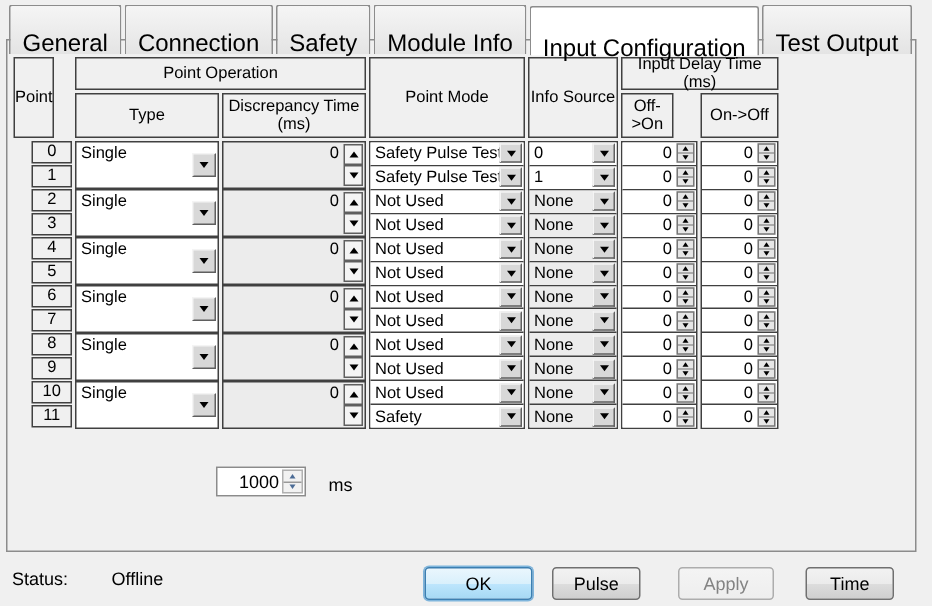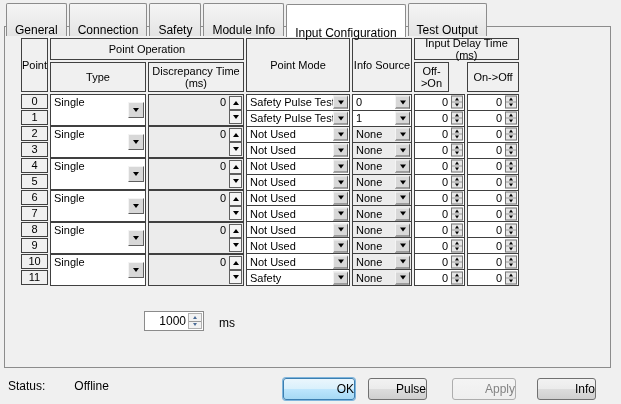--- a/index.html
+++ b/index.html
@@ -7,41 +7,41 @@
   body {
     position: relative;
     background: #f0f0f0;
     font-family: "Liberation Sans", sans-serif;
     color: #000;
     overflow: hidden;
   }
   
   .tabstrip { position:absolute; left:6px; top:3px; display:flex; align-items:flex-end; z-index:3; }
   .tab {
-    height:21px; line-height:20px; padding:16px 8px; font-size:12px;
+    height:21px; line-height:20px; padding:16px 8px; font-size:16px;
     background:linear-gradient(#f5f5f5,#e4e4e4);
     border:1px solid #8c8c8c; border-bottom:none;
     border-radius:2px 2px 0 0; margin-right:2px; white-space:nowrap;
   }
   .tab.active {
     height:25px; line-height:24px; background:#fff; margin-bottom:-1px;
     position:relative; z-index:4;
   }
   
   .page {
     position:absolute; left:4px; top:26px; width:607px; height:342px;
     border:1px solid #8c8c8c; background:#f0f0f0; z-index:1;
   }
   .hbox, .pbox {
     position:absolute; border:1px solid #404040; background:#f0f0f0;
     display:flex; align-items:center; justify-content:center; text-align:center;
     font-size:11px; line-height:12px;
   }
   
-  .h-point   { left:16px;  top:11px; width:27px;  height:54px; }
+  .h-point   { left:4px;  top:11px; width:27px;  height:54px; }
   .h-pointop { left:45px;  top:11px; width:194px; height:22px; }
   .h-type    { left:45px;  top:35px; width:96px;  height:30px; }
   .h-disc    { left:143px; top:35px; width:96px;  height:30px; }
   .h-mode    { left:241px; top:11px; width:104px; height:54px; }
   .h-tsrc    { left:347px; top:11px; width:60px;  height:54px; }
   .h-delay   { left:409px; top:11px; width:105px; height:22px; }
   .h-offon   { left:409px; top:35px; width:35px;  height:30px; }
   .h-onoff   { left:462px; top:35px; width:52px;  height:30px;text-align:right; }
   
   .dcol { position:absolute; top:67px; }
@@ -116,21 +116,21 @@
   .latch-input .tri.sm-down { border-top-color:#4c6c96; }
   .latch-unit { position:absolute; left:214px; top:286px; font-size:12px; line-height:20px; }
   
   .statusbar { position:absolute; left:8px; top:379px; font-size:12px; display:flex;gap:16px; }
   .statusbar .sv { margin-left:13px; }
   .btn {
     position:absolute; top:378px; height:22px; font-size:12px;
     font-family:"Liberation Sans",sans-serif;
     border:1px solid #707070; border-radius:3px;
     background:linear-gradient(#f2f2f2 0%, #ebebeb 50%, #dddddd 50%, #cfcfcf 100%);
-    text-align:right; line-height:20px;
+    text-align:center; line-height:20px;
   }
   .btn-ok {
     left:283px; width:72px;
     border:1px solid #3c7fb1;
     box-shadow:0 0 0 1px #7fb5dc;
     background:linear-gradient(#eaf6fd 0%, #d9f0fc 50%, #bee6fd 50%, #a6d9f4 100%);
   }
   .btn-cancel { left:368px; width:59px; }
   .btn-apply  { left:452px; width:64px; border-color:#adadad; color:#838383;
     background:linear-gradient(#f4f4f4,#eeeeee); }
@@ -708,13 +708,13 @@
 </div>
 
 <div class="statusbar">
   <span>Status:</span>
   <span class="sv">Offline</span>
 </div>
 
 <div class="btn btn-ok">OK</div>
 <div class="btn btn-cancel">Pulse</div>
 <div class="btn btn-apply">Apply</div>
-<div class="btn btn-help">Info</div>
+<div class="btn btn-help">Time</div>
 
 </body></html>

